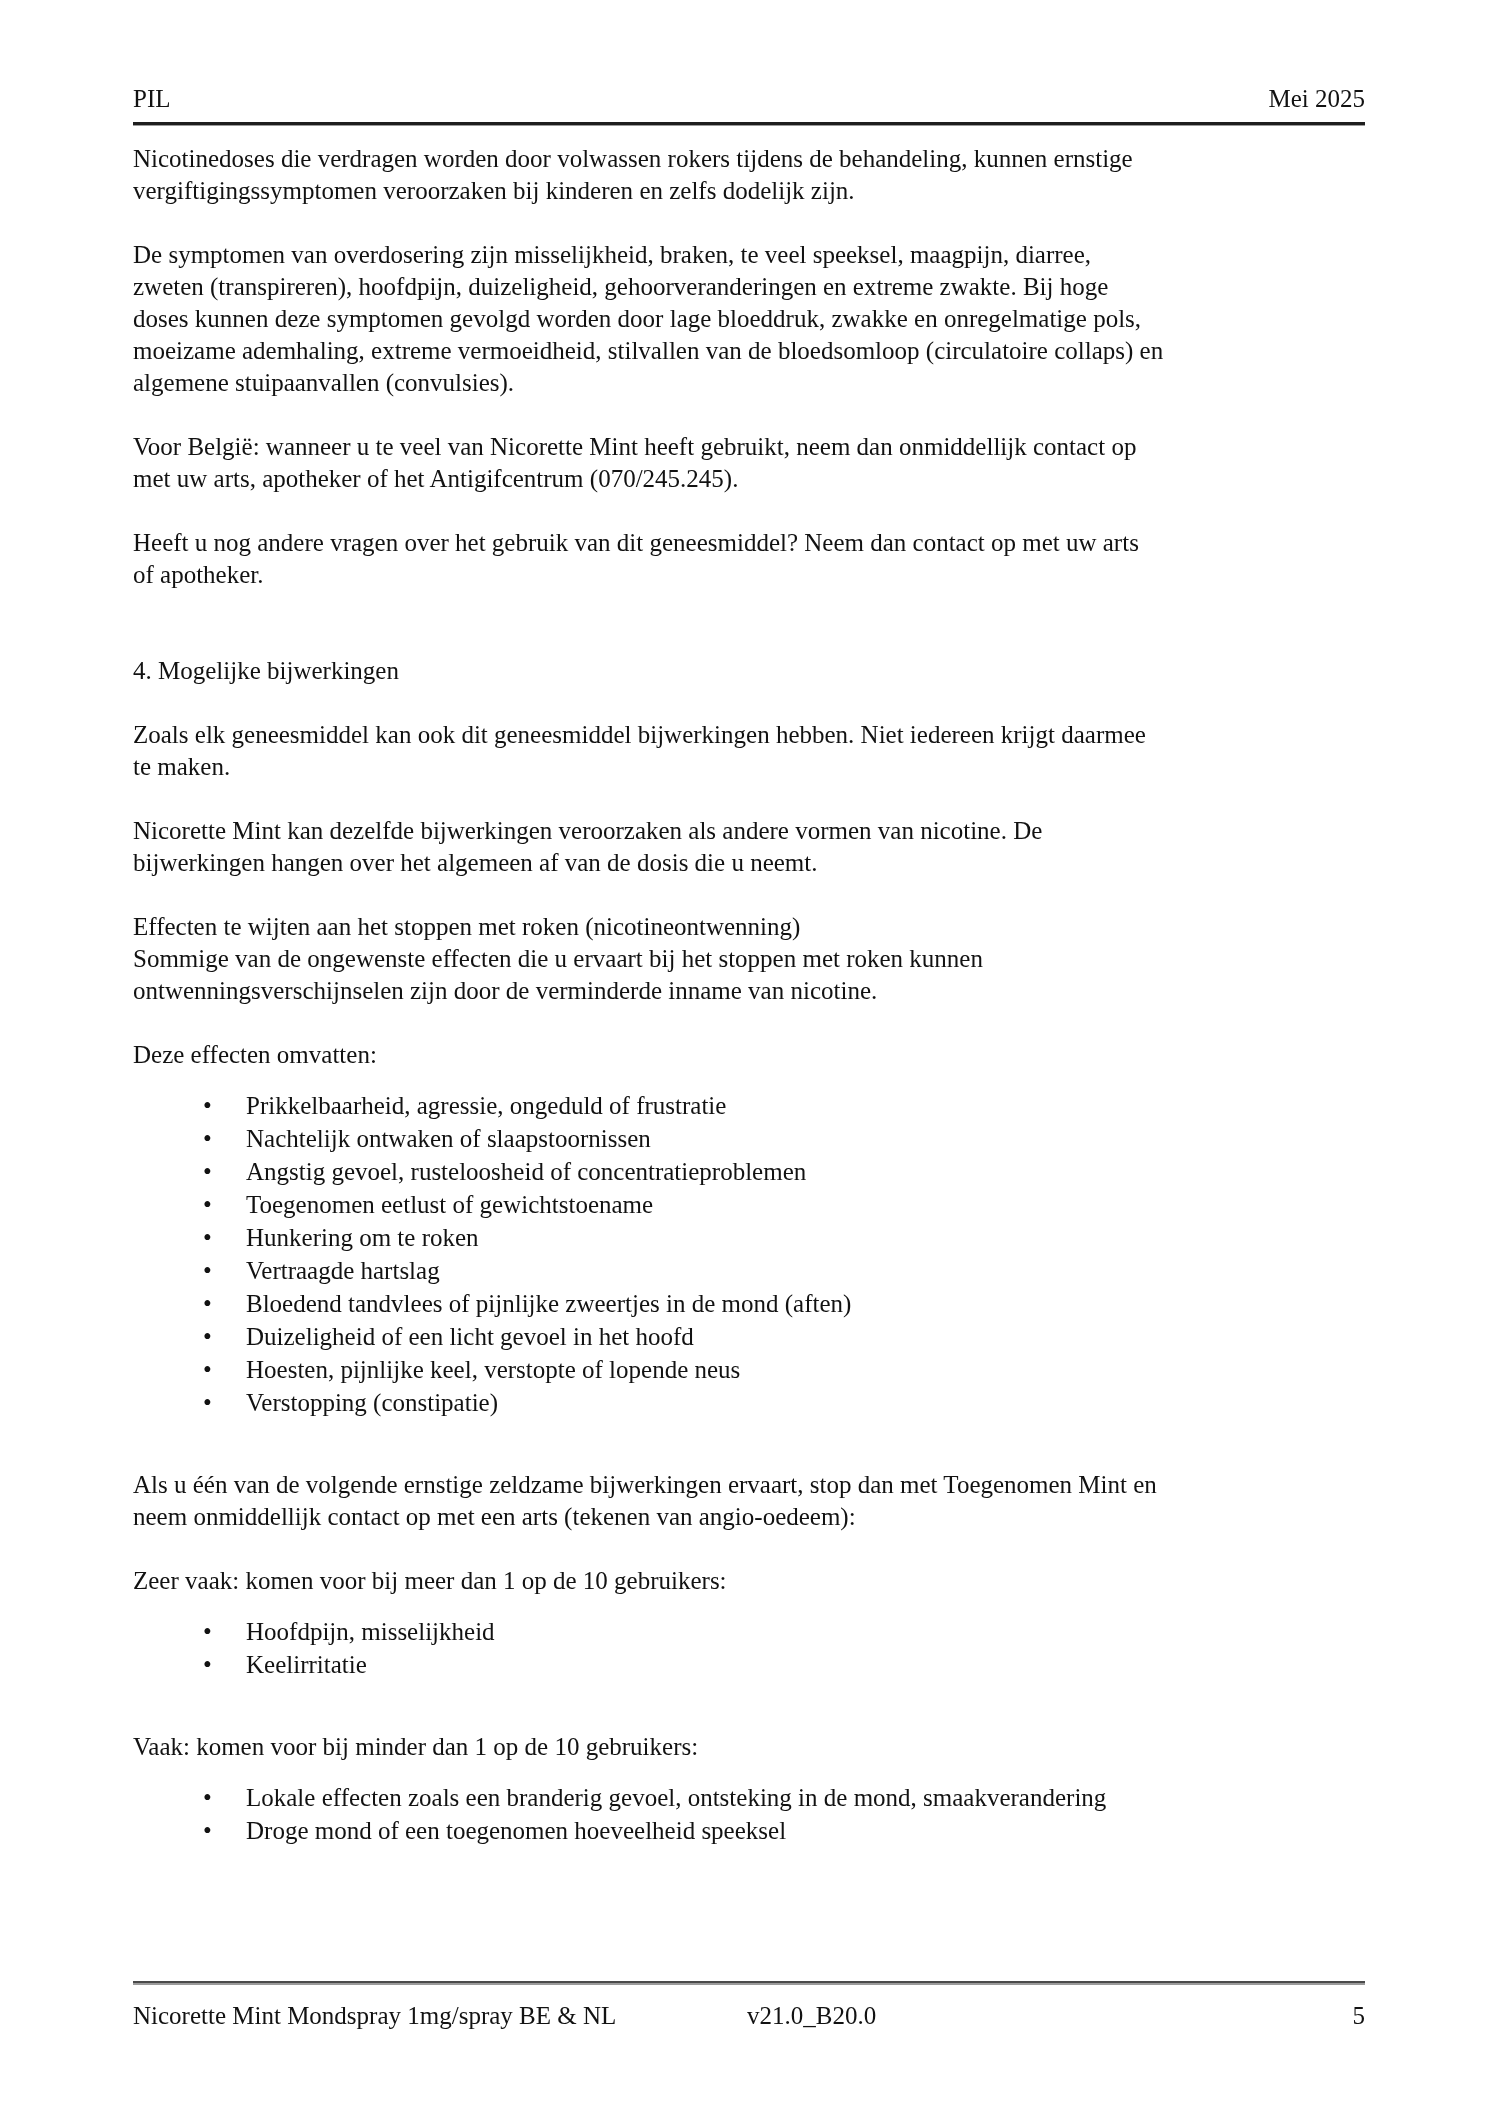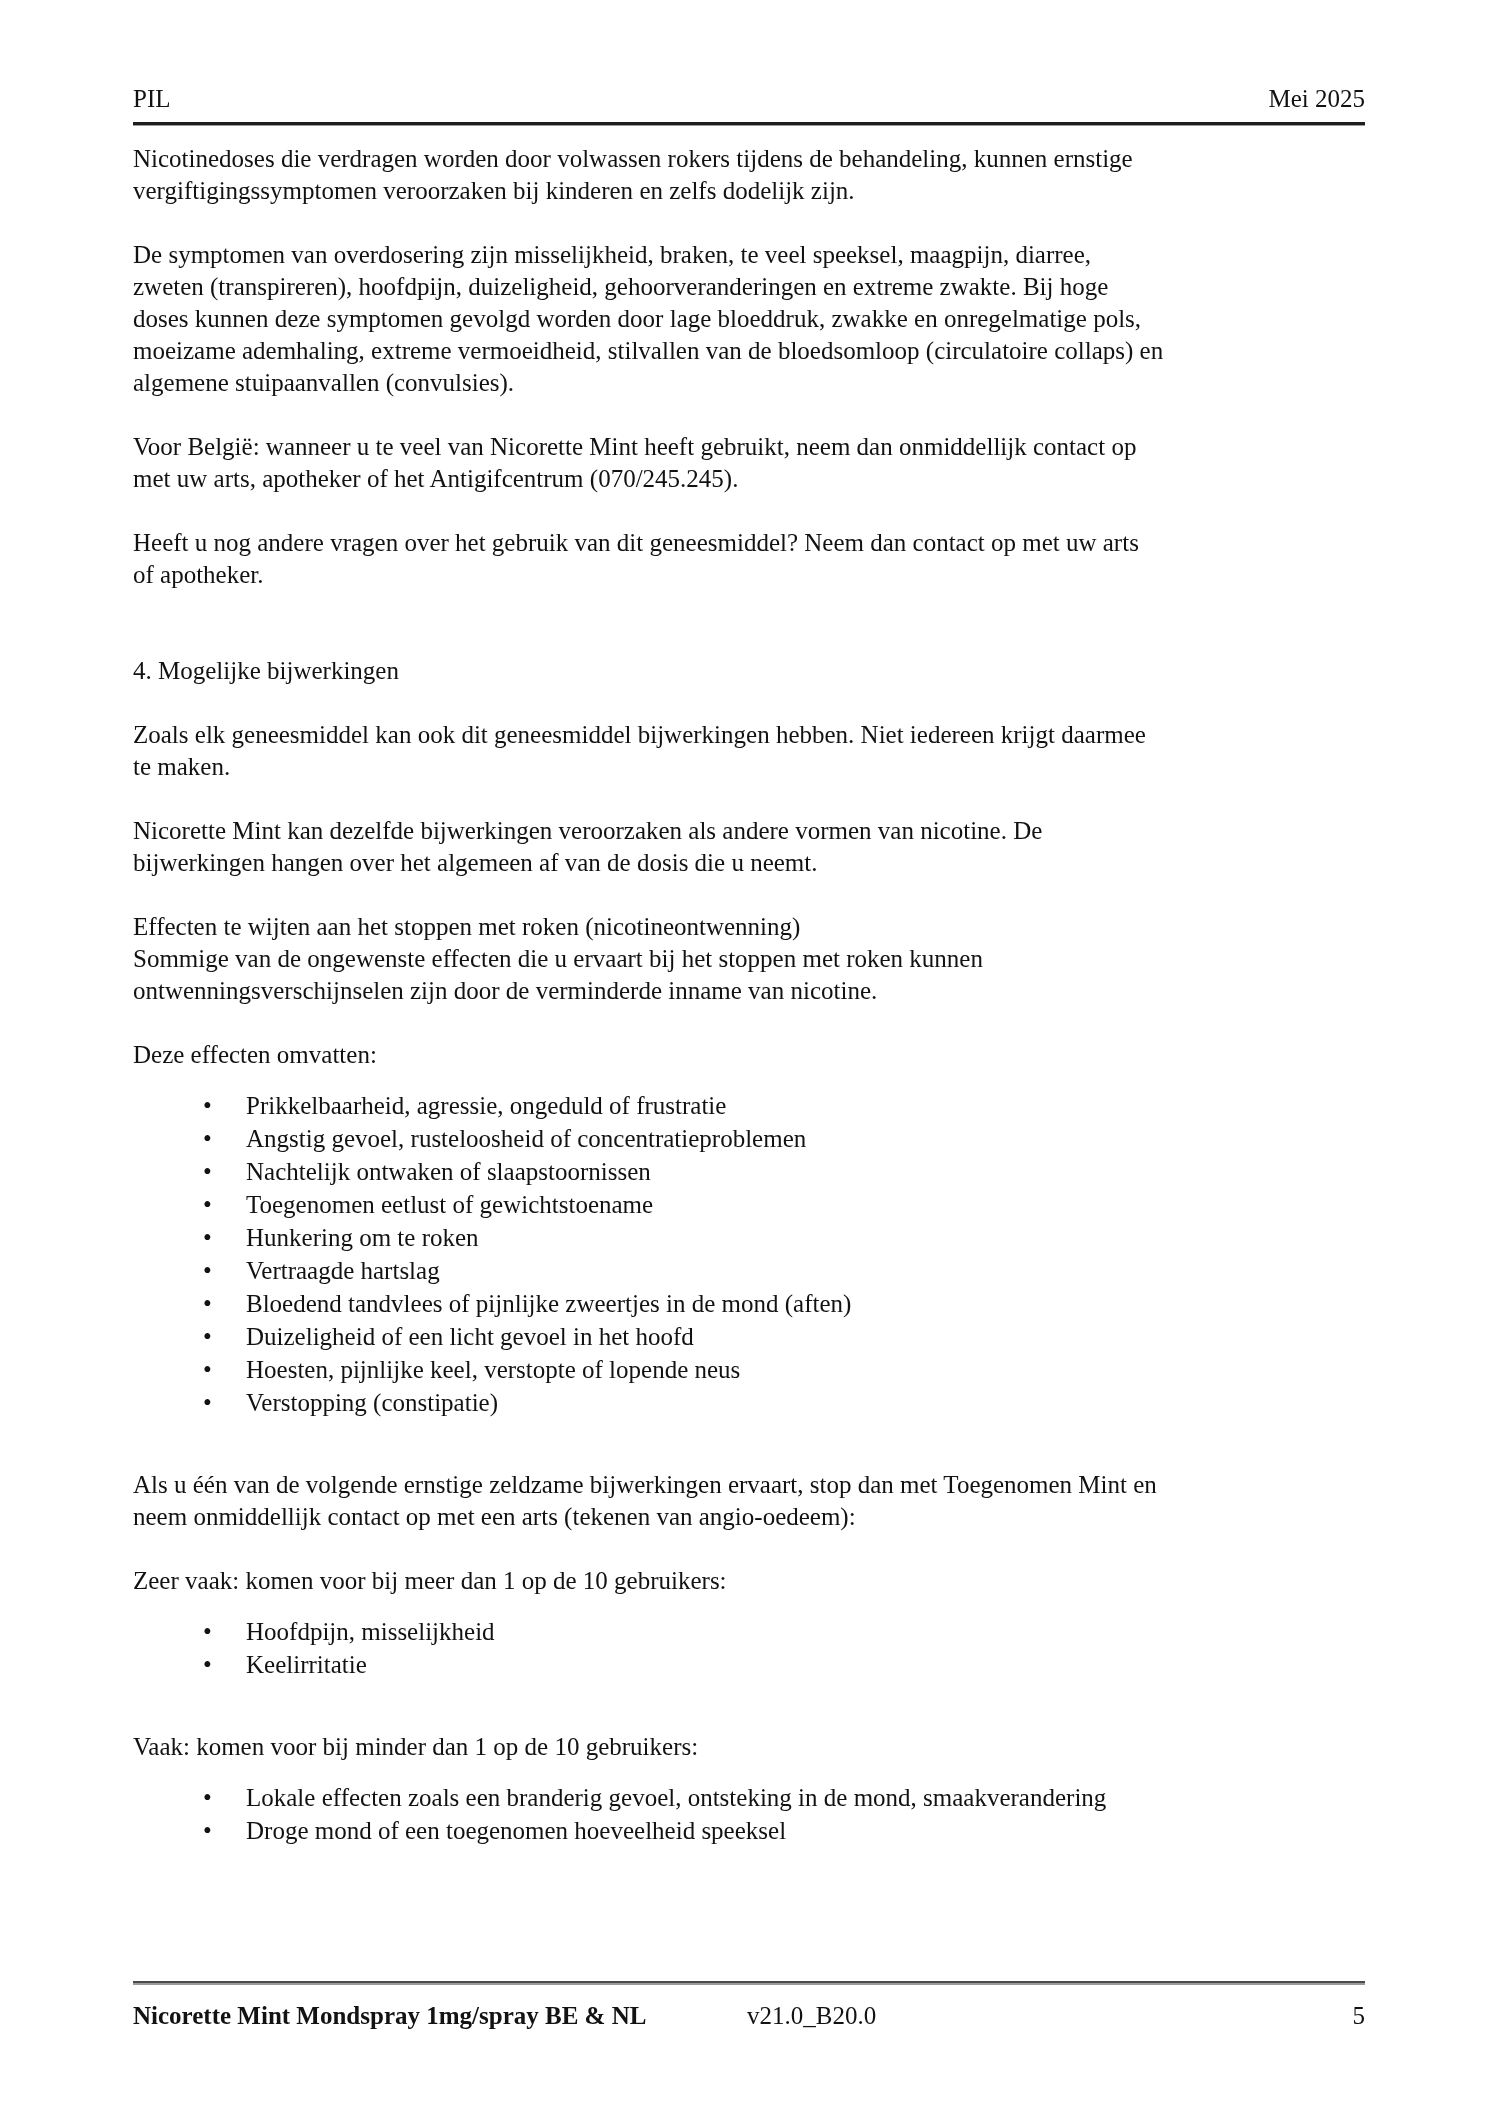--- a/index.html
+++ b/index.html
@@ -21,21 +21,21 @@
   .content { margin-top: 17px; }
   .ln { line-height: 32px; white-space: nowrap; }
   .sp { height: 32px; }
   .sp2 { height: 64px; }
   .b { font-weight: normal; }
   ul.blist { list-style: none; margin: 18px; padding: 0; }
   ul.blist li { position: relative; padding-left: 95px; line-height: 33px; white-space: nowrap; }
   ul.blist li::before { content: "\2022"; position: absolute; left: 52px; top: 0; }
   .ftr-rule { position: absolute; left: 133px; right: 129px; top: 1981px; height: 2px; background: #4a4a4a; border-bottom: 2px solid #9a9a9a; }
   .ftr { position: absolute; left: 133px; right: 129px; top: 2000px; height: 32px; line-height: 32px; }
-  .ftr-product { position: absolute; left: 0; white-space: nowrap; font-weight: bold; }
+  .ftr-product { position: absolute; left: 0; white-space: nowrap; }
   .ftr-version { position: absolute; left: 614px; white-space: nowrap; }
   .ftr-page { position: absolute; right: 0; }
 </style>
 </head>
 <body>
 
 <div class="page">
 
   <div class="hdr-row">
     <span>PIL</span>
@@ -84,22 +84,22 @@
 
     <div class="ln b">Effecten te wijten aan het stoppen met roken (nicotineontwenning)</div>
     <div class="ln">Sommige van de ongewenste effecten die u ervaart bij het stoppen met roken kunnen</div>
     <div class="ln">ontwenningsverschijnselen zijn door de verminderde inname van nicotine.</div>
 
     <div class="sp"></div>
 
     <div class="ln b">Deze effecten omvatten:</div>
     <ul class="blist">
       <li>Prikkelbaarheid, agressie, ongeduld of frustratie</li>
+      <li>Nachtelijk ontwaken of slaapstoornissen</li>
       <li>Angstig gevoel, rusteloosheid of concentratieproblemen</li>
-      <li>Nachtelijk ontwaken of slaapstoornissen</li>
       <li>Toegenomen eetlust of gewichtstoename</li>
       <li>Hunkering om te roken</li>
       <li>Vertraagde hartslag</li>
       <li>Bloedend tandvlees of pijnlijke zweertjes in de mond (aften)</li>
       <li>Duizeligheid of een licht gevoel in het hoofd</li>
       <li>Hoesten, pijnlijke keel, verstopte of lopende neus</li>
       <li>Verstopping (constipatie)</li>
     </ul>
 
     <div class="sp"></div>

